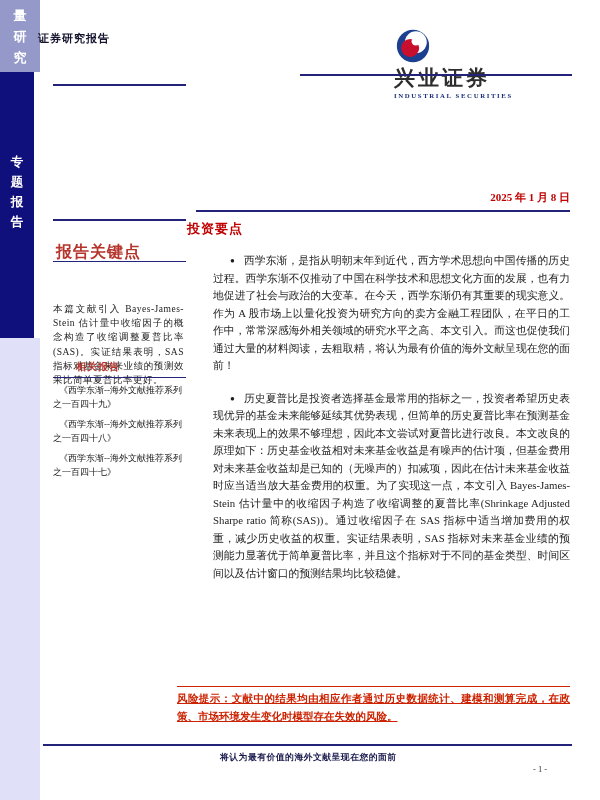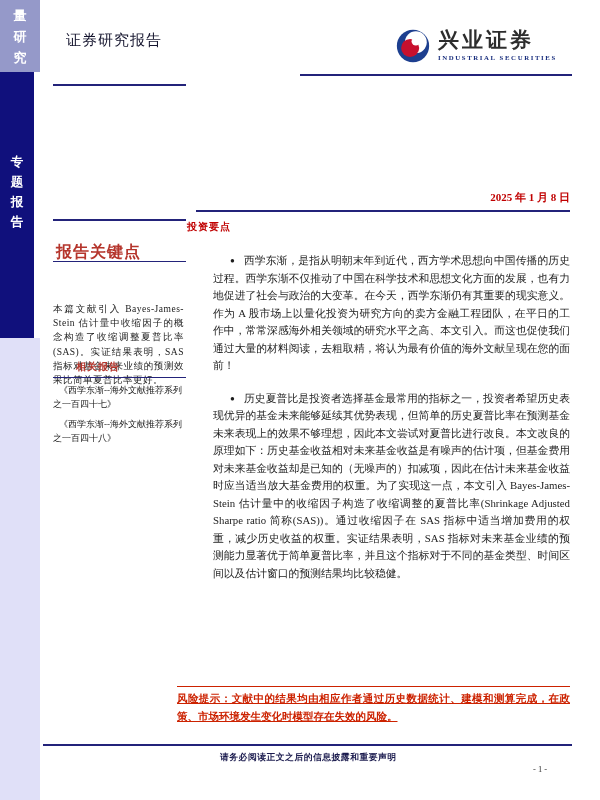--- a/index.html
+++ b/index.html
@@ -7,43 +7,43 @@
         font-family:"Liberation Serif","DejaVu Serif",serif;color:#1c1c1c;}
   
   .side-top{position:absolute;left:0;top:0;width:40px;height:72px;background:#9599c9;
             display:flex;flex-direction:column;align-items:center;padding-top:5px;box-sizing:border-box;}
   .side-top span{color:#fff;font-weight:bold;font-size:13px;line-height:21px;}
   .side-navy{position:absolute;left:0;top:72px;width:34px;height:266px;background:#10107c;
              display:flex;flex-direction:column;align-items:center;padding-top:80px;box-sizing:border-box;}
   .side-navy span{color:#fff;font-weight:bold;font-size:12.5px;line-height:20px;}
   .side-lav{position:absolute;left:0;top:338px;width:40px;height:462px;background:#e0e0f8;}
   
-  .report-type{position:absolute;left:66px;top:31px;font-size:15px;font-weight:normal;color:#15152e;letter-spacing:1px;}
-  .logo{position:absolute;left:394px;top:27px;display:flex;align-items:flex-start;}
+  .report-type{position:absolute;left:38px;top:31px;font-size:11px;font-weight:bold;color:#15152e;letter-spacing:1px;}
+  .logo{position:absolute;left:394px;top:27px;display:flex;align-items:flex-start;flex-direction:column;}
   .logo-mark{width:38px;height:38px;margin-right:6px;}
   .brand-cn{font-size:21px;font-weight:bold;color:#2d2d2d;letter-spacing:3px;line-height:26px;}
   .brand-en{font-size:6.8px;font-weight:bold;color:#1a2f7e;letter-spacing:1.6px;margin-top:1px;}
   .rule{position:absolute;background:#23237a;}
   
   .analysts{position:absolute;left:53px;top:88px;width:134px;font-size:8.8px;line-height:14px;color:#222;}
   .analysts .email{font-size:7.8px;}
   .analysts .gap{height:14px;}
   
   .key-heading{position:absolute;left:56px;top:242px;font-size:16px;font-weight:bold;color:#b5352c;letter-spacing:1px;}
   .key-text{position:absolute;left:53px;top:266px;width:131px;font-size:9.5px;line-height:14.2px;
             text-align:justify;letter-spacing:0.5px;color:#1a1a1a;margin-top:36px;}
   .rel-heading{position:absolute;left:76px;top:360px;font-size:10px;font-weight:bold;color:#b5352c;letter-spacing:1px;}
   .rel-list{position:absolute;left:53px;top:383px;width:131px;font-size:9px;line-height:14px;color:#1a1a1a;}
   .rel-list p{margin:0 0 6px 0;text-indent:6px;}
   
   .title{position:absolute;left:208px;top:105px;width:362px;text-align:center;
          font-size:20px;font-weight:bold;color:#000;letter-spacing:1px;}
   .date{position:absolute;left:213px;top:190px;width:357px;text-align:right;
         font-size:11px;font-weight:bold;color:#c00000;}
-  .highlights-label{position:absolute;left:187px;top:220px;font-size:10px;font-weight:bold;color:#c00000;letter-spacing:1px;}
+  .highlights-label{position:absolute;left:187px;top:220px;font-size:13px;font-weight:bold;color:#c00000;letter-spacing:1px;}
   .body{position:absolute;left:213px;top:252px;width:357px;font-size:10.8px;line-height:17.5px;
         text-align:justify;color:#1c1c1c;}
   .body p{margin:0 0 15px 0;text-indent:17px;}
   .body .bullet{font-size:8px;vertical-align:1px;padding-right:9px;}
   .risk-rule{position:absolute;left:177px;top:686px;width:393px;height:1px;background:#cc2200;}
   .risk{position:absolute;left:177px;top:690px;width:393px;font-size:10.5px;font-weight:bold;
         color:#cc2200;line-height:18px;text-align:justify;text-decoration:underline;}
   
   .footer-rule{position:absolute;left:43px;top:744px;width:529px;height:2px;background:#23237a;}
   .footer-text{position:absolute;left:220px;top:752px;font-size:8.8px;font-weight:bold;color:#1b1b4e;letter-spacing:0.5px;}
@@ -89,29 +89,30 @@
   <div class="rule" style="left:196px;top:210px;width:374px;height:2px;"></div>
   <div class="highlights-label">投资要点</div>
 
   <div class="key-heading">报告关键点</div>
   <div class="rule" style="left:53px;top:261px;width:133px;height:1px;"></div>
   <div class="key-text">本篇文献引入 Bayes-James-Stein 估计量中收缩因子的概念构造了收缩调整夏普比率(SAS)。实证结果表明，SAS 指标对基金未来业绩的预测效果比简单夏普比率更好。</div>
 
   <div class="rel-heading">相关报告</div>
   <div class="rule" style="left:53px;top:377px;width:133px;height:1px;"></div>
   <div class="rel-list">
+    <p>《西学东渐--海外文献推荐系列之一百四十九》</p>
+    <p>《西学东渐--海外文献推荐系列之一百四十八》</p>
     <p>《西学东渐--海外文献推荐系列之一百四十七》</p>
-    <p>《西学东渐--海外文献推荐系列之一百四十八》</p>
   </div>
 
   <div class="body">
     <p><span class="bullet">●</span><span>西学东渐，是指从明朝末年到近代，西方学术思想向中国传播的历史过程。西学东渐不仅推动了中国在科学技术和思想文化方面的发展，也有力地促进了社会与政治的大变革。在今天，西学东渐仍有其重要的现实意义。作为 A 股市场上以量化投资为研究方向的卖方金融工程团队，在平日的工作中，常常深感海外相关领域的研究水平之高、本文引入。而这也促使我们通过大量的材料阅读，去粗取精，将认为最有价值的海外文献呈现在您的面前！</span></p>
     <p><span class="bullet">●</span><span>历史夏普比是投资者选择基金最常用的指标之一，投资者希望历史表现优异的基金未来能够延续其优势表现，但简单的历史夏普比率在预测基金未来表现上的效果不够理想，因此本文尝试对夏普比进行改良。本文改良的原理如下：历史基金收益相对未来基金收益是有噪声的估计项，但基金费用对未来基金收益却是已知的（无噪声的）扣减项，因此在估计未来基金收益时应当适当放大基金费用的权重。为了实现这一点，本文引入 Bayes-James-Stein 估计量中的收缩因子构造了收缩调整的夏普比率(Shrinkage Adjusted Sharpe ratio 简称(SAS))。通过收缩因子在 SAS 指标中适当增加费用的权重，减少历史收益的权重。实证结果表明，SAS 指标对未来基金业绩的预测能力显著优于简单夏普比率，并且这个指标对于不同的基金类型、时间区间以及估计窗口的预测结果均比较稳健。</span></p>
   </div>
 
   <div class="risk-rule"></div>
   <div class="risk">风险提示：文献中的结果均由相应作者通过历史数据统计、建模和测算完成，在政策、市场环境发生变化时模型存在失效的风险。</div>
 
   <div class="footer-rule"></div>
-  <div class="footer-text">请务必阅读正文之后的信息披露和重要声明</div>
+  <div class="footer-text">将认为最有价值的海外文献呈现在您的面前</div>
   <div class="page-num">- 1 -</div>
 
 </div>
 
 </body></html>

